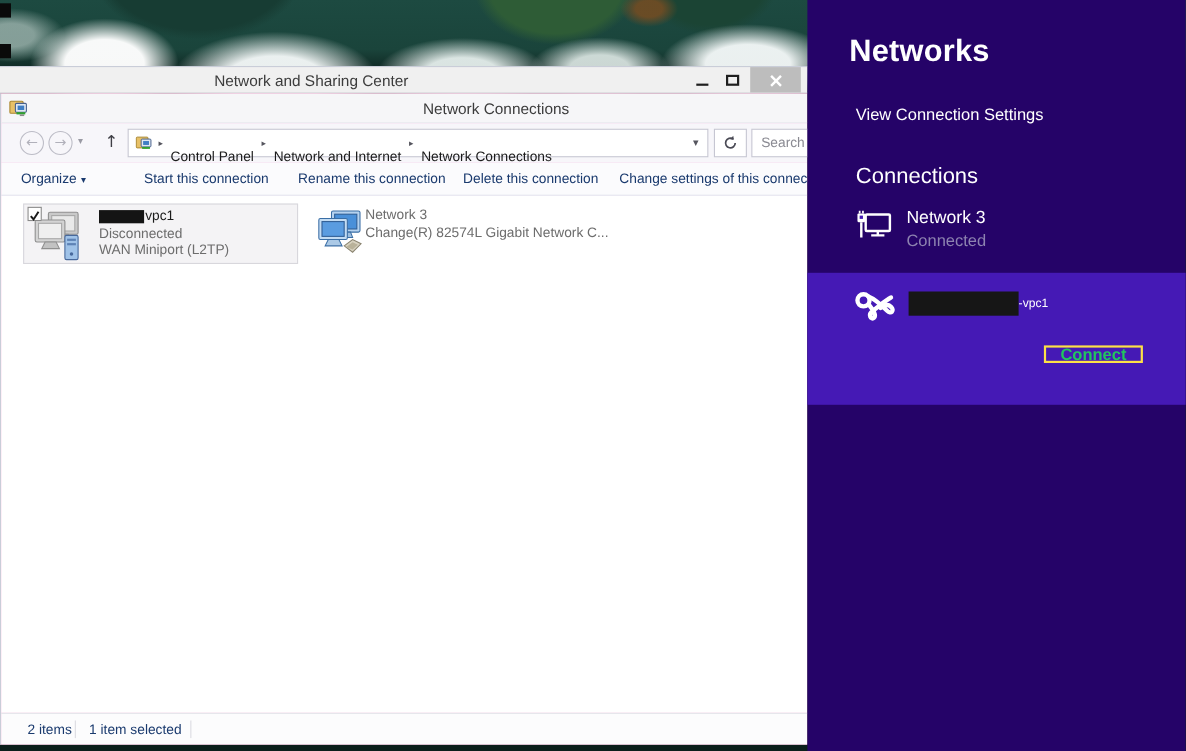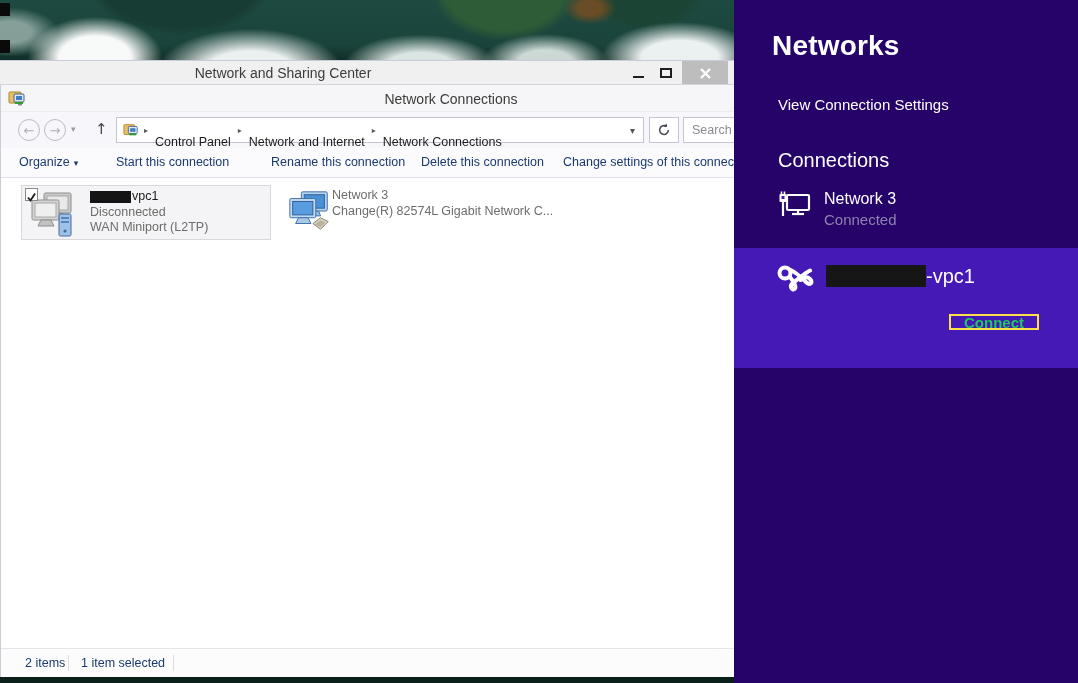--- a/index.html
+++ b/index.html
@@ -101,21 +101,21 @@
   .panel-title { position:absolute; left:38px; top:30px; font-size:28px; font-weight:700; letter-spacing:.2px; }
   .panel-link { position:absolute; left:44px; top:96px; font-size:15px; cursor:default; }
   .panel-section { position:absolute; left:44px; top:149px; font-size:20px; font-weight:300; }
   .wired-row { position:absolute; left:44px; top:190px; display:flex; align-items:flex-start; }
   .wired-texts { margin-left:12px; }
   .wired-name { font-size:16px; color:#fff; }
   .wired-status { font-size:15px; color:#8d83b0; margin-top:3px; }
   .vpn-tile { position:absolute; left:0; top:248px; width:344px; height:120px; background:#4519b5; }
   .vpn-row { position:absolute; left:42px; top:12px; display:flex; align-items:center; }
   .redact-panel { display:inline-block; width:100px; height:22px; background:#161616; vertical-align:middle; }
-  .vpn-name { font-size:20px; color:#fff; vertical-align:middle; }
+  .vpn-name { font-size:11px; color:#fff; vertical-align:middle; }
   .connect-btn { position:absolute; right:39px; top:66px; width:90px; height:16px;
     background:transparent; border:2px solid #fde047; color:#22c55e; font-size:15px; font-weight:700;
     font-family:"Liberation Sans", sans-serif; display:flex; align-items:center; justify-content:center; }
 </style>
 </head>
 <body>
 
 <div class="stage">
 
   <div class="desktop"></div>
@@ -183,21 +183,21 @@
         </svg>
       </div>
 
       <div class="search-box">
         <input type="text" placeholder="Search N" style="">
       </div>
     </div>
 
     <div class="nc-toolbar">
       <span class="tb-item" style="left:18px;"><span>Organize</span><span class="tb-chevron sym">▾</span></span>
-      <span class="tb-item" style="left:115px;">Start this connection</span>
+      <span class="tb-item" style="left:130px;">Start this connection</span>
       <span class="tb-item" style="left:270px;">Rename this connection</span>
       <span class="tb-item" style="left:420px;">Delete this connection</span>
       <span class="tb-item" style="left:562px;">Change settings of this connection</span>
     </div>
 
     <div class="nc-content">
 
       <div class="conn-item selected" style="left:20px; top:7px; width:250px;">
         <div class="checkbox">
           <svg width="11" height="11" viewBox="0 0 11 11">

